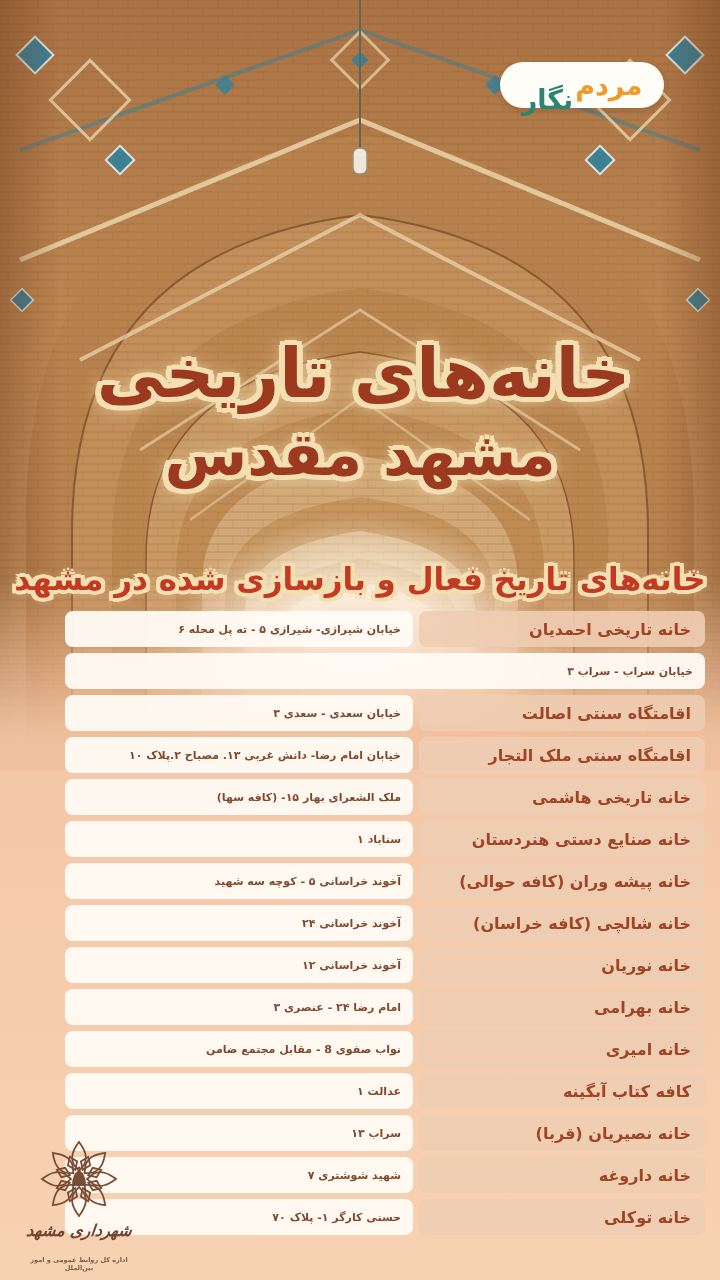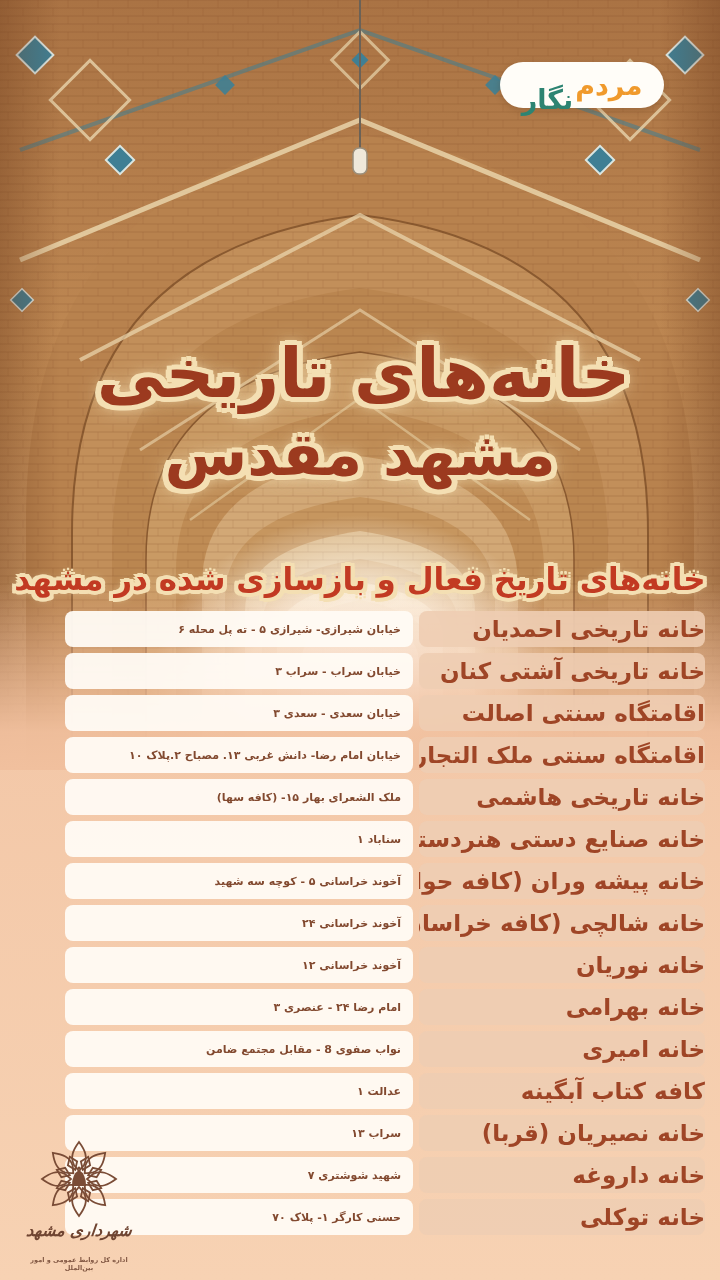--- a/index.html
+++ b/index.html
@@ -44,21 +44,21 @@
     margin-top: 32px;
   }
   
   .rows{position:absolute;top:611px;left:0;right:0;direction:rtl;}
   .row{
     display:flex;direction:rtl;height:36px;margin:0 15px 6px 65px;gap:6px;
   }
   .name-box{
     flex:0 0 286px;background:rgba(238,205,178,.9);border-radius:8px;
     display:flex;align-items:center;justify-content:flex-start;
-    padding:0 0;color:#9f4526;font-weight:bold;font-size:23px;
+    padding:0 14px;color:#9f4526;font-weight:bold;font-size:16px;
     white-space:nowrap;overflow:hidden;
   }
   .addr-box{
     flex:1 1 auto;background:rgba(255,251,244,.95);border-radius:8px;
     display:flex;align-items:center;justify-content:flex-start;
     padding:0 12px;color:#82492f;font-weight:bold;font-size:11px;
     white-space:nowrap;overflow:hidden;
   }
   
   .muni{
@@ -162,21 +162,20 @@
   <div class="title-line title1">خانه‌های تاریخی</div>
   <div class="title-line title2">مشهد مقدس</div>
   <div class="subtitle">خانه‌های تاریخ فعال و بازسازی شده در مشهد</div>
 
   <div class="rows">
     <div class="row">
       <div class="name-box">خانه تاریخی احمدیان</div>
       <div class="addr-box">خیابان شیرازی- شیرازی ۵ - ته پل محله ۶</div>
     </div>
     <div class="row">
-      <div class="name-box">خانه تاریخی آشتی کنان</div>
       <div class="addr-box">خیابان سراب - سراب ۳</div>
     </div>
     <div class="row">
       <div class="name-box">اقامتگاه سنتی اصالت</div>
       <div class="addr-box">خیابان سعدی - سعدی ۳</div>
     </div>
     <div class="row">
       <div class="name-box">اقامتگاه سنتی ملک التجار</div>
       <div class="addr-box">خیابان امام رضا- دانش غربی ۱۳. مصباح ۲.پلاک ۱۰</div>
     </div>

